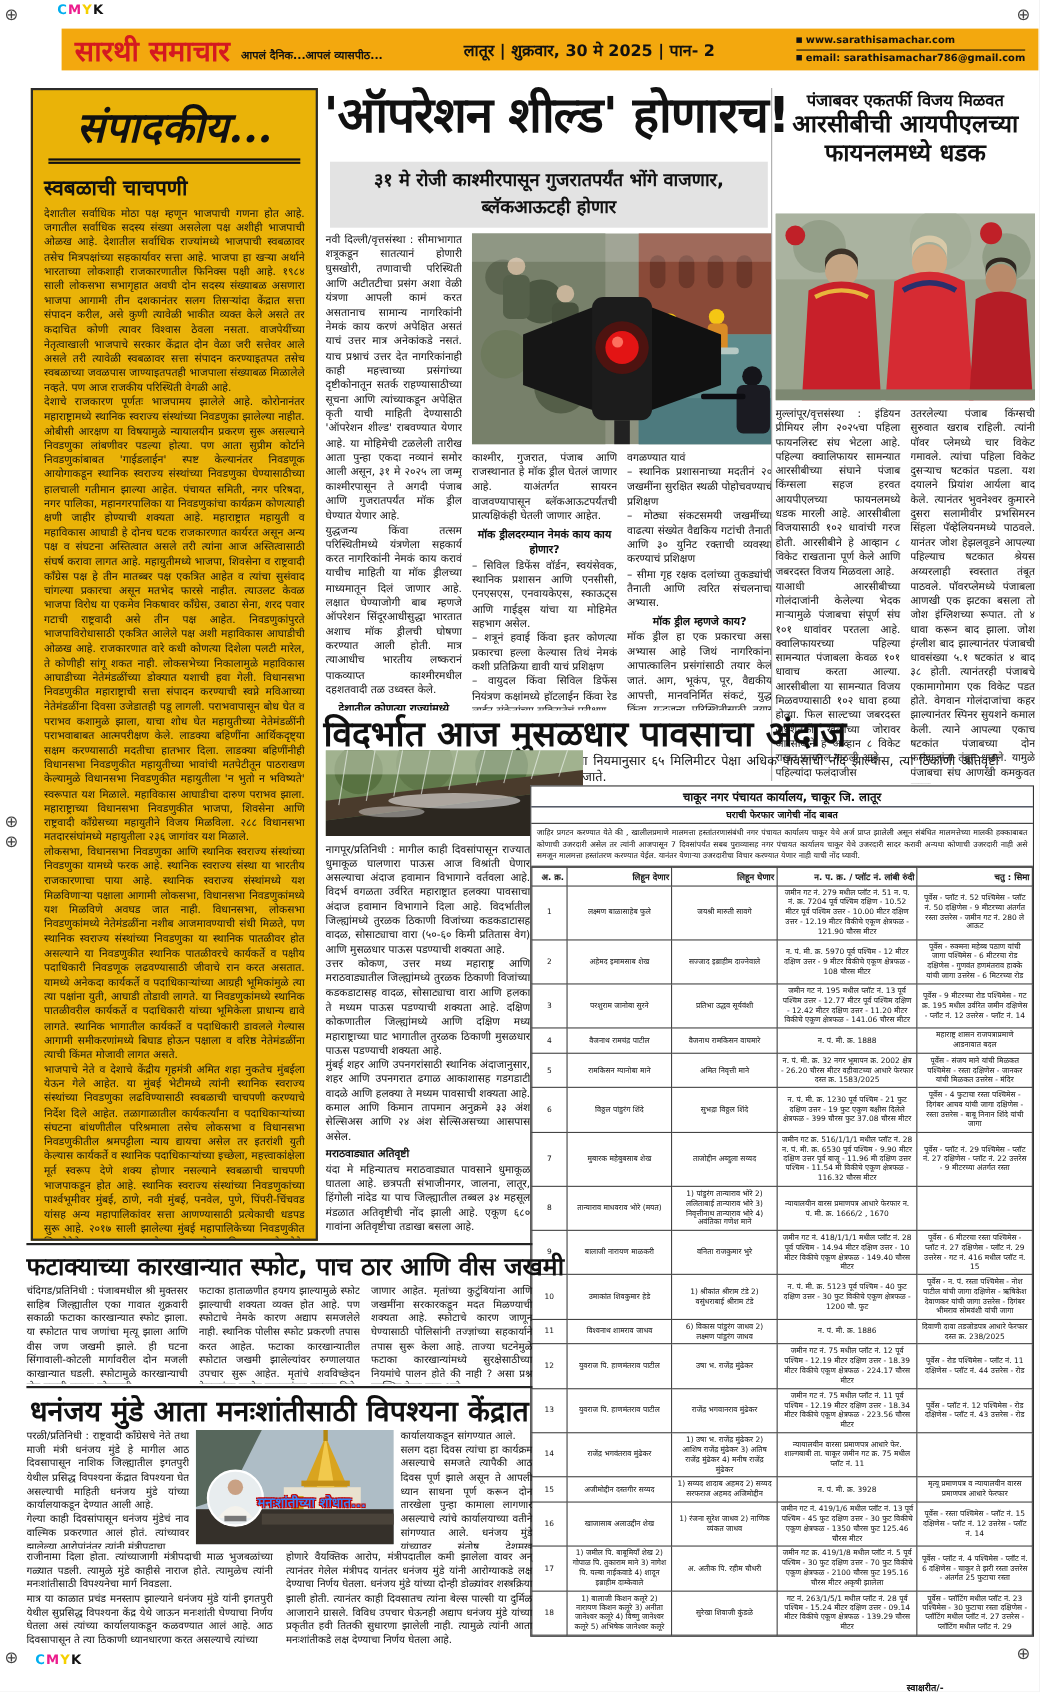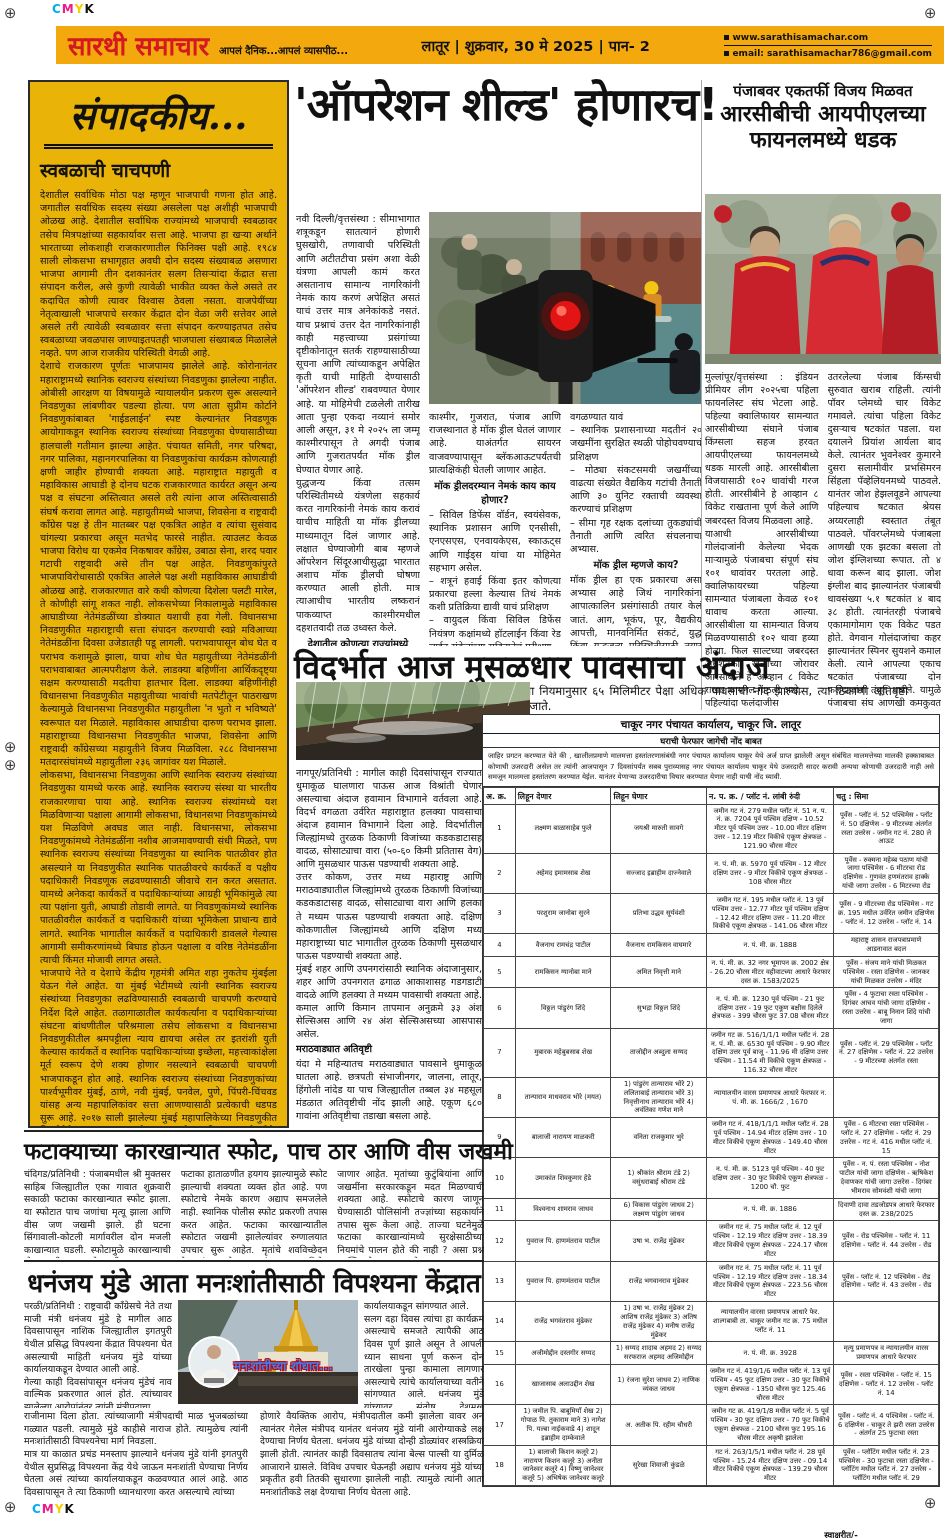--- a/index.html
+++ b/index.html
@@ -45,21 +45,21 @@
   #rain-photo svg{display:block;width:100%;height:100%;}
   #nagpur-col{left:296px;top:766px;width:186px;height:366px;font-size:9.6px;}
   #nagpur-sub{font-weight:bold;margin:2px 0;}
 
   
   #property-table{left:482px;top:714px;width:458px;border:1.5px solid #333;box-sizing:border-box;background:#fff;}
   .pt-title{font-size:10.5px;font-weight:bold;text-align:center;padding:2px;border-bottom:1px solid #0f172a;}
   .pt-subtitle{font-size:8.5px;font-weight:bold;text-align:center;padding:1px;border-bottom:1px solid #333;}
   .pt-notice{font-size:7px;text-align:justify;padding:3px 5px;line-height:1.5;border-bottom:1px solid #333;}
   #pt-table{width:100%;border-collapse:collapse;table-layout:fixed;}
-  #pt-table th{font-size:7.8px;font-weight:bold;border:1px solid #444;padding:3px 2px;text-align:left;}
+  #pt-table th{font-size:7.8px;font-weight:bold;border:1px solid #444;padding:3px 2px;text-align:right;}
   #pt-table td{font-size:6.8px;border:1px solid #444;padding:2px 3px;text-align:center;vertical-align:middle;line-height:1.3;word-wrap:break-word;}
   #signature{left:756px;top:1528px;width:170px;text-align:center;font-size:8.5px;font-weight:bold;line-height:1.7;white-space:pre-line;}
 
   
   #cr-kicker{left:704px;top:80px;width:238px;font-size:15px;font-weight:bold;text-align:center;white-space:nowrap;}
   #cr-headline{left:704px;top:101px;width:238px;font-size:22px;font-weight:bold;text-align:center;line-height:1.2;}
   #cr-photo{left:705px;top:194px;width:236px;height:170px;}
   #cr-photo svg{display:block;width:100%;height:100%;}
   #cr-body{left:705px;top:370px;width:236px;height:342px;display:flex;gap:9px;overflow:hidden;}
   #cr-body>div{flex:1;min-width:0;font-size:9.6px;}
@@ -117,20 +117,21 @@
   <div class="abs" id="editorial-box">
     <div id="edit-header">संपादकीय...</div>
     <div id="edit-title">स्वबळाची चाचपणी</div>
     <div id="edit-body" class="jtext">देशातील सर्वाधिक मोठा पक्ष म्हणून भाजपाची गणना होत आहे. जगातील सर्वाधिक सदस्य संख्या असलेला पक्ष अशीही भाजपाची ओळख आहे. देशातील सर्वाधिक राज्यांमध्ये भाजपाची स्वबळावर तसेच मित्रपक्षांच्या सहकार्यावर सत्ता आहे. भाजपा हा खऱ्या अर्थाने भारताच्या लोकशाही राजकारणातील फिनिक्स पक्षी आहे. १९८४ साली लोकसभा सभागृहात अवघी दोन सदस्य संख्याबळ असणारा भाजपा आगामी तीन दशकानंतर सलग तिसऱ्यांदा केंद्रात सत्ता संपादन करील, असे कुणी त्यावेळी भाकीत व्यक्त केले असते तर कदाचित कोणी त्यावर विश्वास ठेवला नसता. वाजपेयींच्या नेतृत्वाखाली भाजपाचे सरकार केंद्रात दोन वेळा जरी सत्तेवर आले असले तरी त्यावेळी स्वबळावर सत्ता संपादन करण्याइतपत तसेच स्वबळाच्या जवळपास जाण्याइतपतही भाजपाला संख्याबळ मिळालेले नव्हते. पण आज राजकीय परिस्थिती वेगळी आहे.
 देशाचे राजकारण पूर्णतः भाजपामय झालेले आहे. कोरोनानंतर महाराष्ट्रामध्ये स्थानिक स्वराज्य संस्थांच्या निवडणुका झालेल्या नाहीत. ओबीसी आरक्षण या विषयामुळे न्यायालयीन प्रकरण सुरू असल्याने निवडणुका लांबणीवर पडल्या होत्या. पण आता सुप्रीम कोर्टाने निवडणुकांबाबत 'गाईडलाईन' स्पष्ट केल्यानंतर निवडणूक आयोगाकडून स्थानिक स्वराज्य संस्थांच्या निवडणुका घेण्यासाठीच्या हालचाली गतीमान झाल्या आहेत. पंचायत समिती, नगर परिषदा, नगर पालिका, महानगरपालिका या निवडणुकांचा कार्यक्रम कोणत्याही क्षणी जाहीर होण्याची शक्यता आहे. महाराष्ट्रात महायुती व महाविकास आघाडी हे दोनच घटक राजकारणात कार्यरत असून अन्य पक्ष व संघटना अस्तित्वात असले तरी त्यांना आज अस्तित्वासाठी संघर्ष करावा लागत आहे. महायुतीमध्ये भाजपा, शिवसेना व राष्ट्रवादी काँग्रेस पक्ष हे तीन मातब्बर पक्ष एकत्रित आहेत व त्यांचा सुसंवाद चांगल्या प्रकारचा असून मतभेद फारसे नाहीत. त्याउलट केवळ भाजपा विरोध या एकमेव निकषावर काँग्रेस, उबाठा सेना, शरद पवार गटाची राष्ट्रवादी असे तीन पक्ष आहेत. निवडणुकांपुरते भाजपाविरोधासाठी एकत्रित आलेले पक्ष अशी महाविकास आघाडीची ओळख आहे. राजकारणात वारे कधी कोणत्या दिशेला पलटी मारेल, ते कोणीही सांगू शकत नाही. लोकसभेच्या निकालामुळे महाविकास आघाडीच्या नेतेमंडळींच्या डोक्यात यशाची हवा गेली. विधानसभा निवडणुकीत महाराष्ट्राची सत्ता संपादन करण्याची स्वप्ने मविआच्या नेतेमंडळींना दिवसा उजेडातही पडू लागली. पराभवापासून बोध घेत व पराभव कशामुळे झाला, याचा शोध घेत महायुतीच्या नेतेमंडळींनी पराभवाबाबत आत्मपरीक्षण केले. लाडक्या बहिणींना आर्थिकदृष्ट्या सक्षम करण्यासाठी मदतीचा हातभार दिला. लाडक्या बहिणींनीही विधानसभा निवडणुकीत महायुतीच्या भावांची मतपेटीतून पाठराखण केल्यामुळे विधानसभा निवडणुकीत महायुतीला 'न भुतो न भविष्यते' स्वरूपात यश मिळाले. महाविकास आघाडीचा दारुण पराभव झाला. महाराष्ट्राच्या विधानसभा निवडणुकीत भाजपा, शिवसेना आणि राष्ट्रवादी काँग्रेसच्या महायुतीने विजय मिळविला. २८८ विधानसभा मतदारसंघांमध्ये महायुतीला २३६ जागांवर यश मिळाले.
 लोकसभा, विधानसभा निवडणुका आणि स्थानिक स्वराज्य संस्थांच्या निवडणुका यामध्ये फरक आहे. स्थानिक स्वराज्य संस्था या भारतीय राजकारणाचा पाया आहे. स्थानिक स्वराज्य संस्थांमध्ये यश मिळविणाऱ्या पक्षाला आगामी लोकसभा, विधानसभा निवडणुकांमध्ये यश मिळविणे अवघड जात नाही. विधानसभा, लोकसभा निवडणुकांमध्ये नेतेमंडळींना नशीब आजमावण्याची संधी मिळते, पण स्थानिक स्वराज्य संस्थांच्या निवडणुका या स्थानिक पातळीवर होत असल्याने या निवडणुकीत स्थानिक पातळीवरचे कार्यकर्ते व पक्षीय पदाधिकारी निवडणूक लढवण्यासाठी जीवाचे रान करत असतात. यामध्ये अनेकदा कार्यकर्ते व पदाधिकाऱ्यांच्या आग्रही भूमिकांमुळे त्या त्या पक्षांना युती, आघाडी तोडावी लागते. या निवडणुकांमध्ये स्थानिक पातळीवरील कार्यकर्ते व पदाधिकारी यांच्या भूमिकेला प्राधान्य द्यावे लागते. स्थानिक भागातील कार्यकर्ते व पदाधिकारी डावलले गेल्यास आगामी समीकरणांमध्ये बिघाड होऊन पक्षाला व वरिष्ठ नेतेमंडळींना त्याची किंमत मोजावी लागत असते.
 भाजपाचे नेते व देशाचे केंद्रीय गृहमंत्री अमित शहा नुकतेच मुंबईला येऊन गेले आहेत. या मुंबई भेटीमध्ये त्यांनी स्थानिक स्वराज्य संस्थांच्या निवडणुका लढविण्यासाठी स्वबळाची चाचपणी करण्याचे निर्देश दिले आहेत. तळागाळातील कार्यकर्त्यांना व पदाधिकाऱ्यांच्या संघटना बांधणीतील परिश्रमाला तसेच लोकसभा व विधानसभा निवडणुकीतील श्रमपट्टीला न्याय द्यायचा असेल तर इतरांशी युती केल्यास कार्यकर्ते व स्थानिक पदाधिकाऱ्यांच्या इच्छेला, महत्त्वाकांक्षेला मूर्त स्वरूप देणे शक्य होणार नसल्याने स्वबळाची चाचपणी भाजपाकडून होत आहे. स्थानिक स्वराज्य संस्थांच्या निवडणुकांच्या पार्श्वभूमीवर मुंबई, ठाणे, नवी मुंबई, पनवेल, पुणे, पिंपरी-चिंचवड यांसह अन्य महापालिकांवर सत्ता आणण्यासाठी प्रत्येकाची धडपड सुरू आहे. २०१७ साली झालेल्या मुंबई महापालिकेच्या निवडणुकीत शिवसेनेचे ८७, तर भाजपाचे ८२ नगरसेवक निवडून आले होते. त्यावेळी बाहेरून पाठिंबा देत शिवसेनेला सत्ता देण्याचा मोठेपणा भाजपाने दाखविला आहे. आज शिवसेनेत फूट पडली असून शिंदे गट व ठाकरे गटात शिवसेना दुभंगली आहे. ठाकरे गटाची शिवसेना अस्तित्वासाठी संघर्ष करत असताना शिंदेंची शिवसेना ताकदवर बनलेली आहे. सेनेचे अधिकाधिक नगरसेवक आज शिंदे गटात असून ठाकरे गटाला उमेदवारांसाठी शोधाशोध करावी लागत आहे. ठाणे महापालिकेत शिंदेंच्या शिवसेनेचा प्रभाव असून भाजपाने मागील काही वर्षांत ठाण्यात मुसंडी मारलेली आहे. नवी मुंबईत दोन्ही भाजपाचे आमदार असून येथील महापालिकेत सत्ता मिळविण्यासाठी भाजपा व शिवसेनेतच खरी लढत होणार आहे. पुण्यात भाजपाचा प्रभाव असून मागील निवडणुकीत भाजपाचे शंभरहून अधिक नगरसेवक निवडून आले होते. पिंपरी-चिंचवडमध्ये अजित पवारांच्या राष्ट्रवादीचा प्रभाव आहे. भाजपाकडून स्थानिक स्वराज्य संस्थांकडून स्वबळाची चाचपणी करण्यात येत असली तरी लोकसभा व विधानसभेतील समीकरणे पाहता ते राष्ट्रवादी व शिवसेना या मित्रपक्षांना दुखावण्याची शक्यता कमी आहे. कार्यकर्ते व पदाधिकाऱ्यांच्या ताकदीनुसार मैत्रीपूर्ण लढतीचा पर्याय अखेरच्या क्षणी स्वीकारला जाण्याची शक्यता आहे.</div>
   </div>
 
   <div class="abs" id="os-headline">'ऑपरेशन शील्ड' होणारच!</div>
+  <div class="abs" id="os-subhead">३१ मे रोजी काश्मीरपासून गुजरातपर्यंत भोंगे वाजणार, ब्लॅकआऊटही होणार</div>
   <div class="abs" id="os-article">
     <div id="os-col1" class="os-col">
       <div class="jtext">नवी दिल्ली/वृत्तसंस्था : सीमाभागात शत्रूकडून सातत्यानं होणारी घुसखोरी, तणावाची परिस्थिती आणि अटीतटीचा प्रसंग अशा वेळी यंत्रणा आपली कामं करत असतानाच सामान्य नागरिकांनी नेमकं काय करणं अपेक्षित असतं याचं उत्तर मात्र अनेकांकडे नसतं. याच प्रश्नाचं उत्तर देत नागरिकांनाही काही महत्त्वाच्या प्रसंगांच्या दृष्टीकोनातून सतर्क राहण्यासाठीच्या सूचना आणि त्यांच्याकडून अपेक्षित कृती याची माहिती देण्यासाठी 'ऑपरेशन शील्ड' राबवण्यात येणार आहे. या मोहिमेची टळलेली तारीख आता पुन्हा एकदा नव्यानं समोर आली असून, ३१ मे २०२५ ला जम्मू काश्मीरपासून ते अगदी पंजाब आणि गुजरातपर्यंत मॉक ड्रील घेण्यात येणार आहे.
 युद्धजन्य किंवा तत्सम परिस्थितीमध्ये यंत्रणेला सहकार्य करत नागरिकांनी नेमकं काय करावं याचीच माहिती या मॉक ड्रीलच्या माध्यमातून दिलं जाणार आहे. लक्षात घेण्याजोगी बाब म्हणजे ऑपरेशन सिंदूरआधीसुद्धा भारतात अशाच मॉक ड्रीलची घोषणा करण्यात आली होती. मात्र त्याआधीच भारतीय लष्करानं पाकव्याप्त काश्मीरमधील दहशतवादी तळ उध्वस्त केले.</div>
       <div class="os-subhead">देशातील कोणत्या राज्यांमध्ये होणार मॉक ड्रील?</div>
 
     </div>
     <div id="os-right">
       <div id="os-photo">
         <svg viewBox="0 0 270 192" preserveAspectRatio="none">

